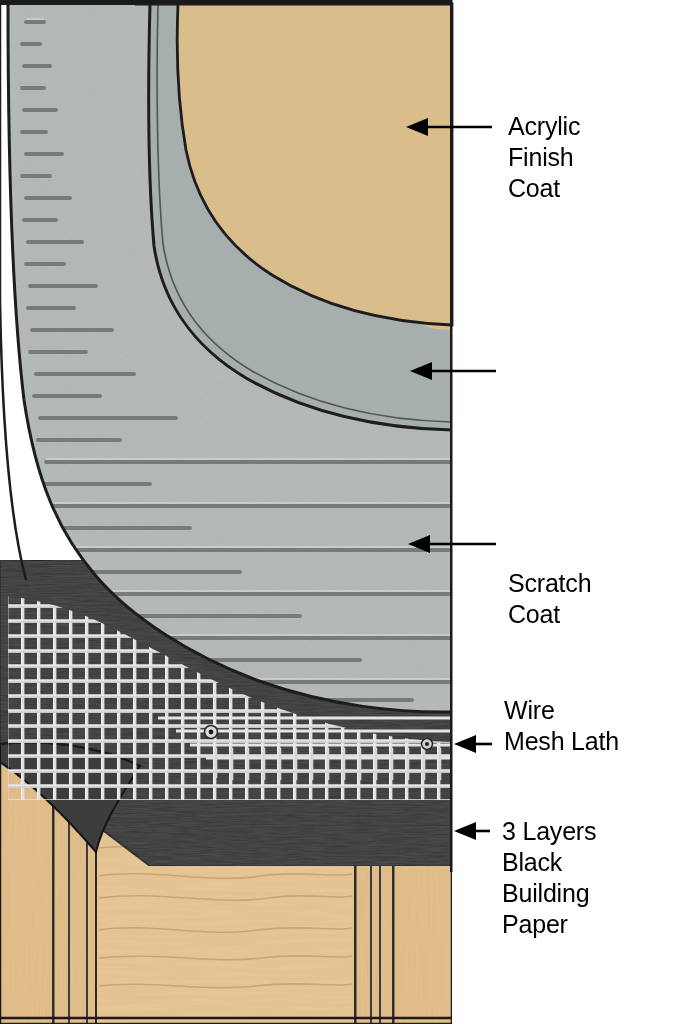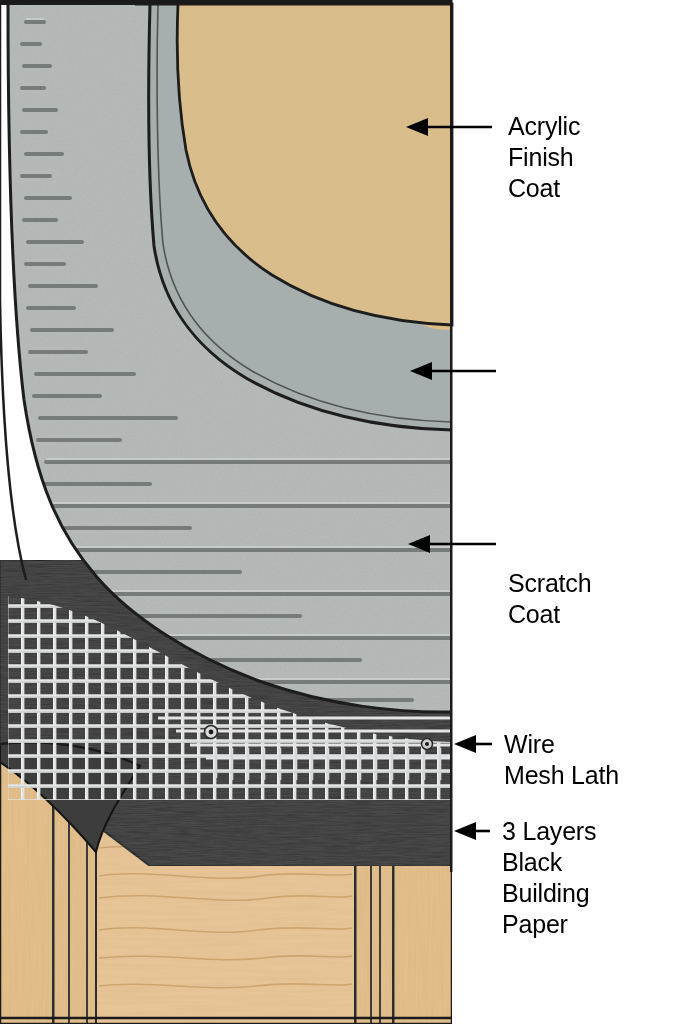--- a/index.html
+++ b/index.html
@@ -310,18 +310,18 @@
       </g>
     </g>
   </svg>
 
   <div class="label-text" style="left:508px; top:111px;">Acrylic Finish
 Coat</div>
 
 
   <div class="label-text" style="left:508px; top:529px;margin-top:39px;">Scratch Coat</div>
 
-  <div class="label-text" style="left:504px; top:729px;">Wire Mesh Lath</div>
+  <div class="label-text" style="left:504px; top:695px;">Wire Mesh Lath</div>
 
   <div class="label-text" style="left:502px; top:816px;">3 Layers Black
 Building Paper</div>
 
 </div>
 
 </body></html>

